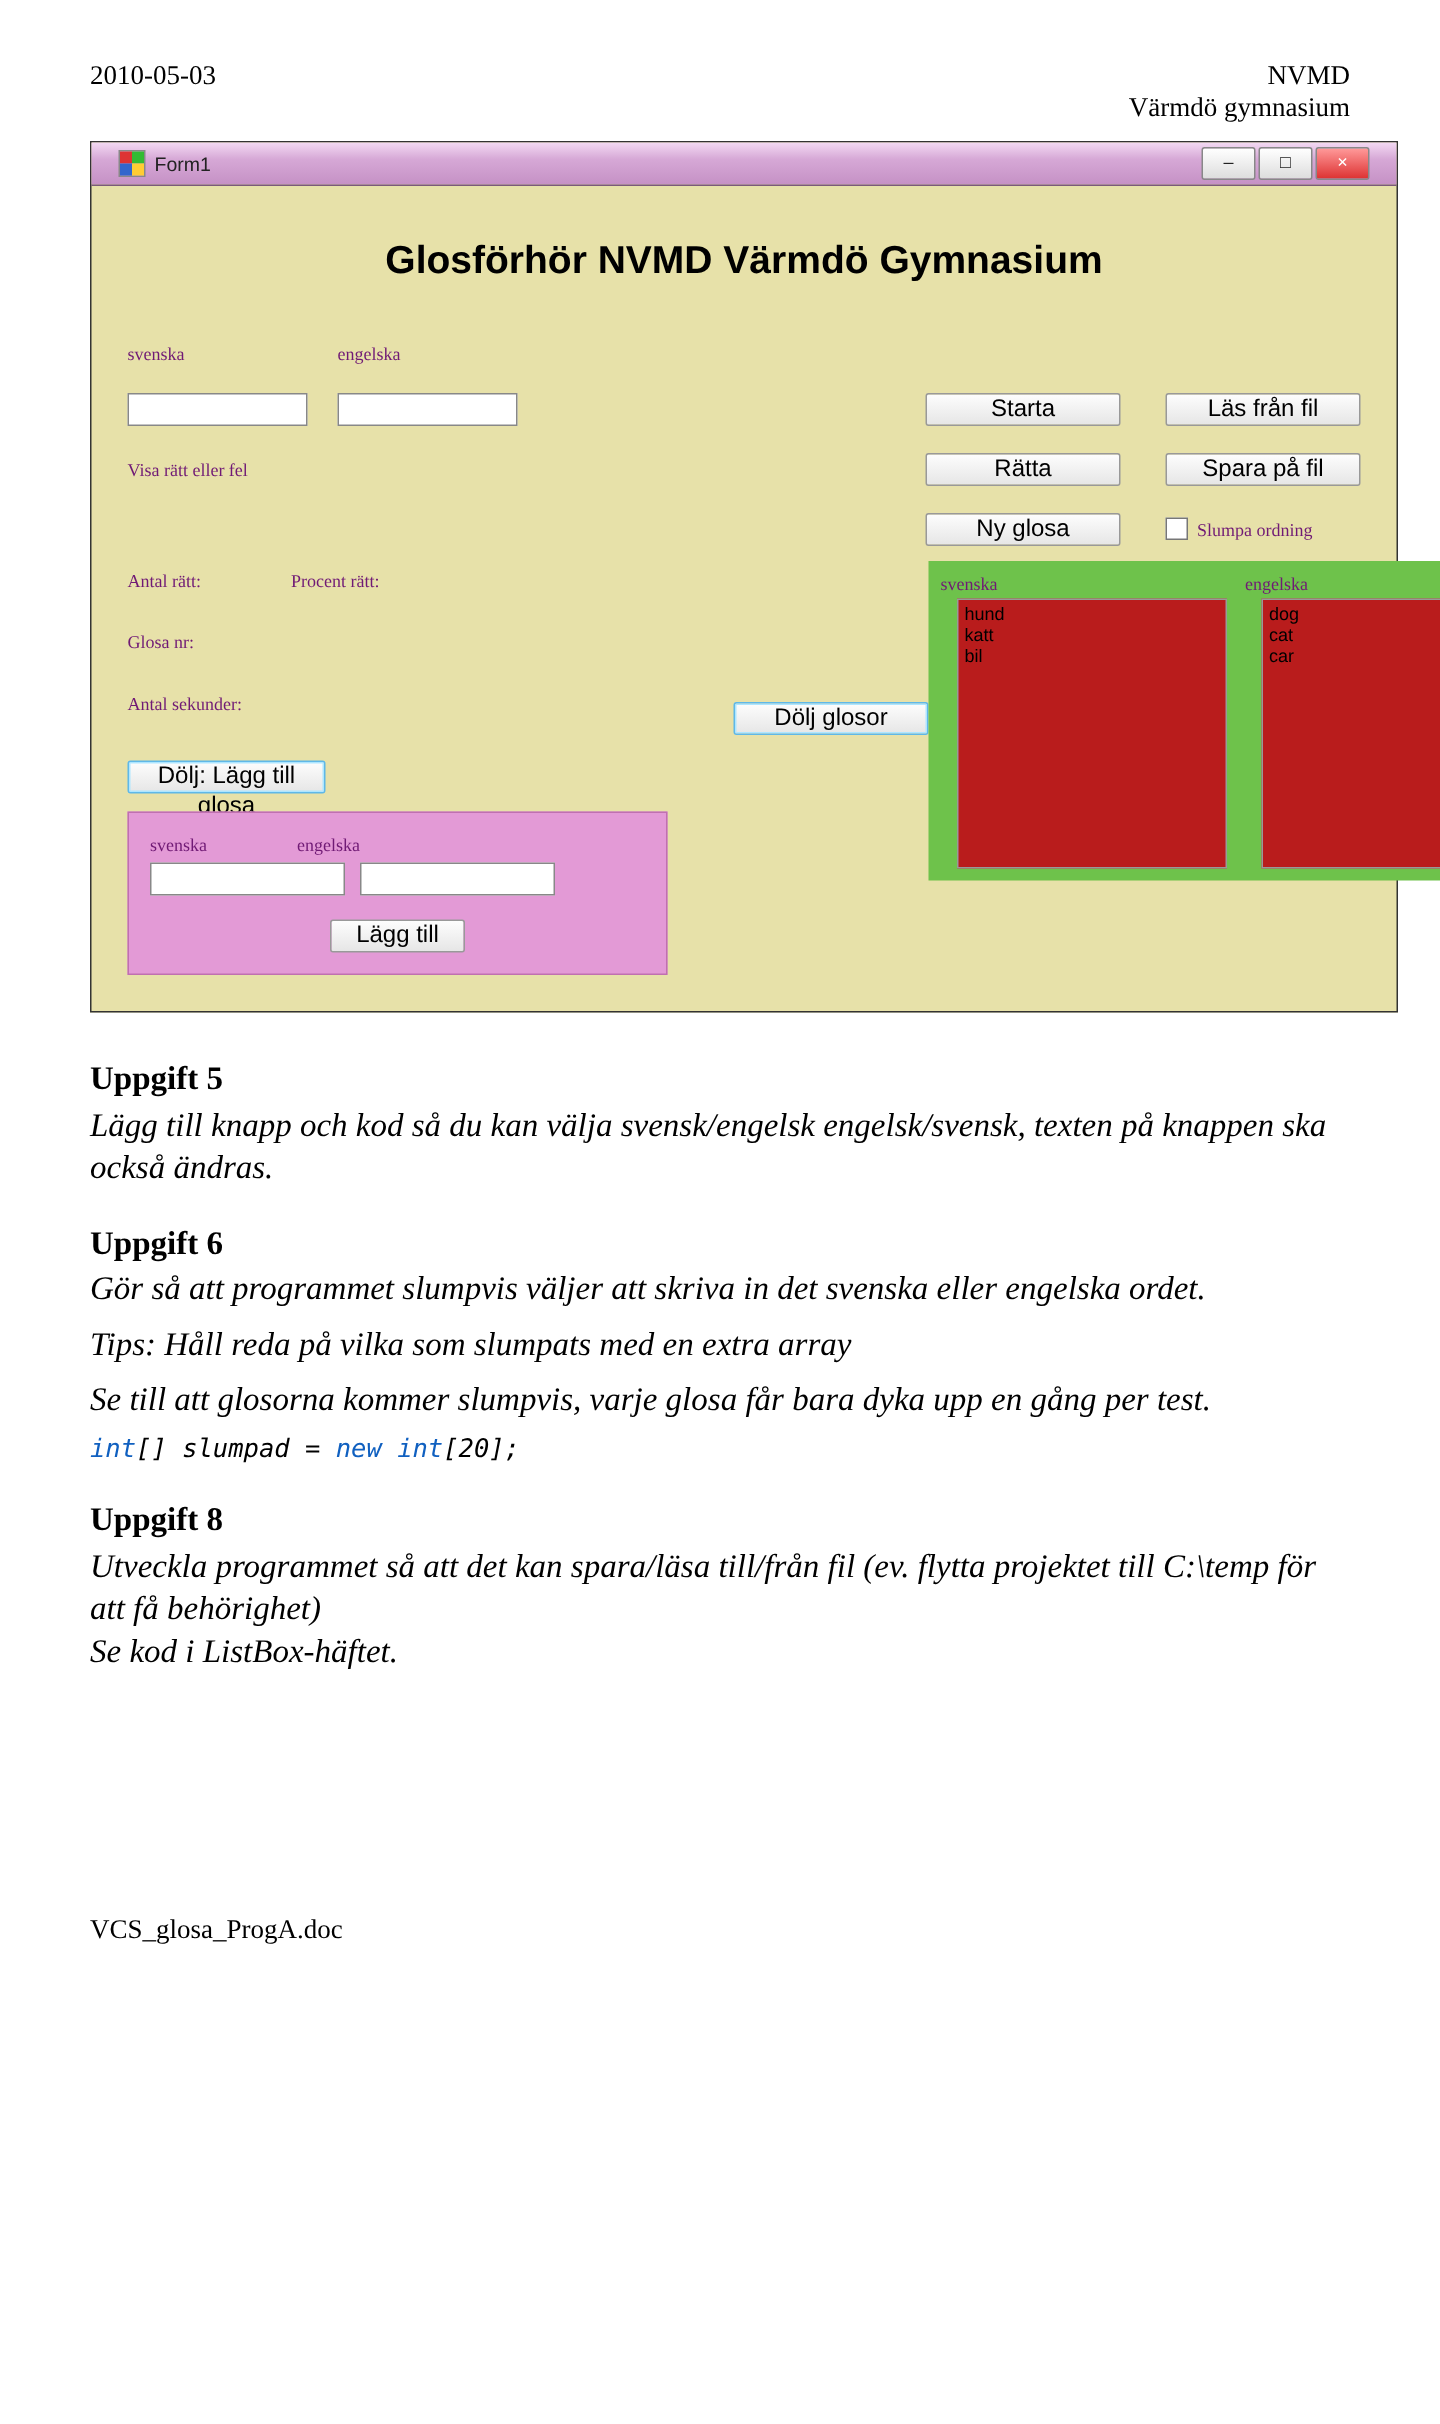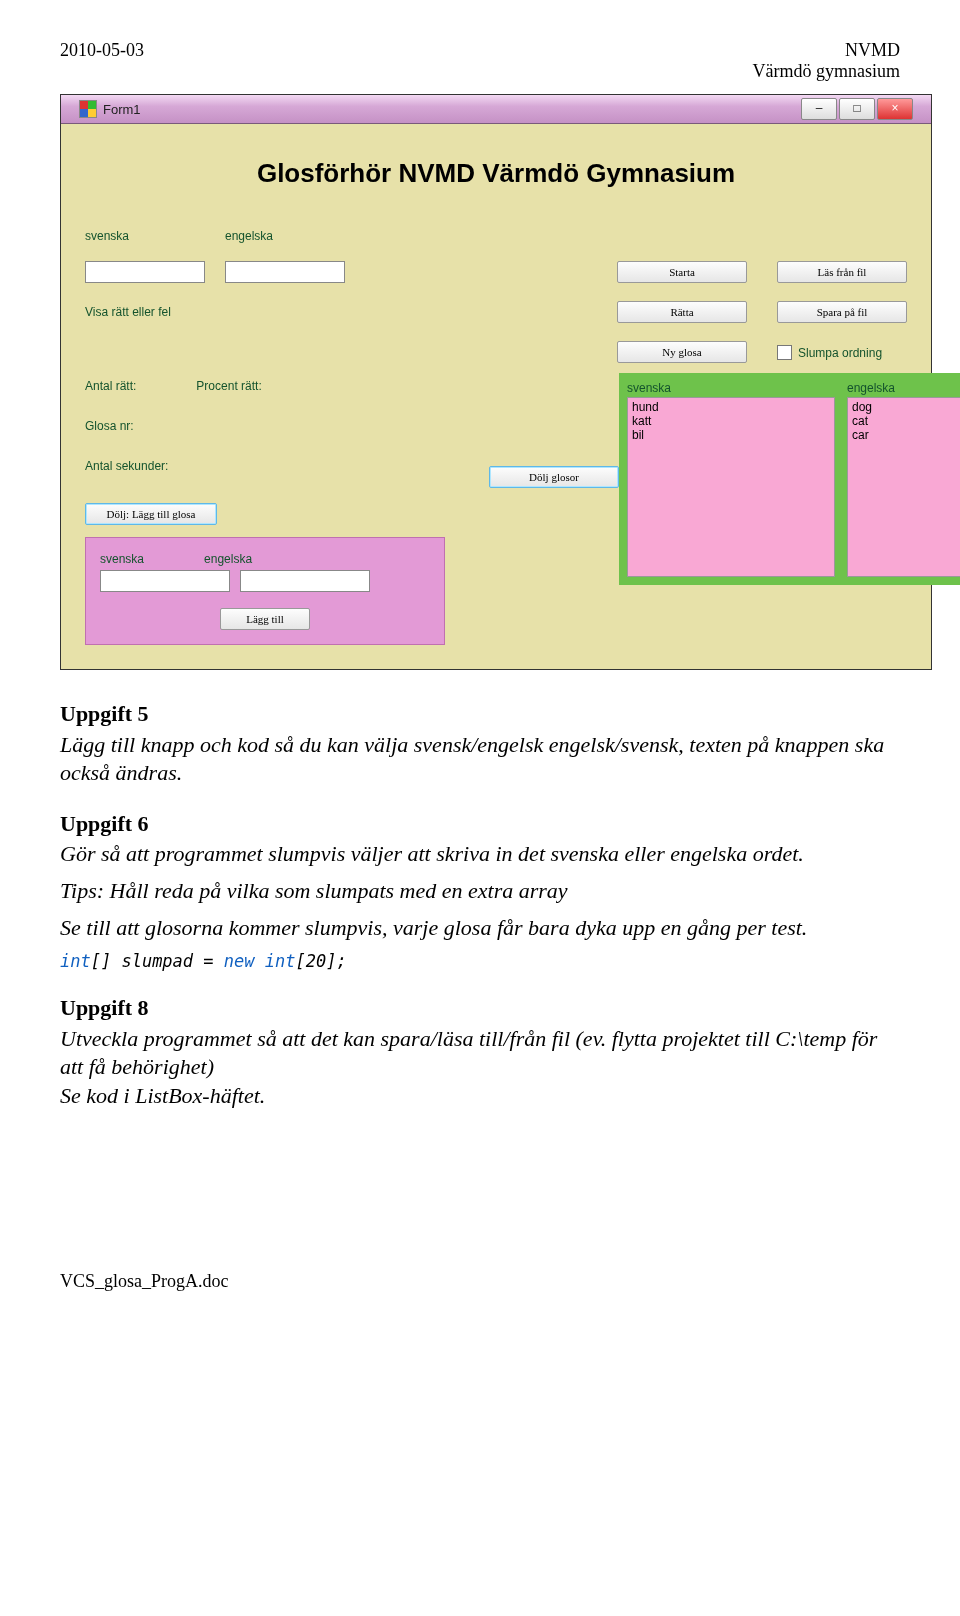--- a/index.html
+++ b/index.html
@@ -74,26 +74,26 @@
     font-size: 26px;
     font-weight: bold;
     margin: 14px 0 40px 0;
   }
   .row {
     display: flex;
     align-items: center;
   }
   .lbl {
     font-size: 12px;
+    font-family: Liberation Serif, serif;
+    color: #701a75;
+  }
+  .input, .btn {
     font-family: Liberation Sans, sans-serif;
-    color: #14532d;
-  }
-  .input, .btn {
-    font-family: Liberation Serif, serif;
-    font-size: 11px;
+    font-size: 16px;
     box-sizing: border-box;
   }
   .input {
     height: 22px;
     border: 1px solid #888;
     background: #fff;
     padding: 0 4px;
   }
   .btn {
     height: 22px;
@@ -132,30 +132,31 @@
     box-sizing: border-box;
   }
   .green-panel {
     background: #6ec24b;
     padding: 8px;
     width: 400px;
     box-sizing: border-box;
     margin-left: auto;
   }
   .listbox {
-    background: #f9a8d4;
+    background: #b91c1c;
     border: 1px solid #999;
     height: 180px;
-    width: 208px;
+    width: 180px;
     font-size: 12px;
     font-family: "Segoe UI", Tahoma, Arial, sans-serif;
     padding: 2px 4px;
     box-sizing: border-box;
     overflow: auto;
     white-space: pre;
+    margin-left: 11px;
   }
   .listpair {
     display: flex;
     gap: 12px;
   }
   .listcol {
     display: flex;
     flex-direction: column;
     gap: 2px;
   }

